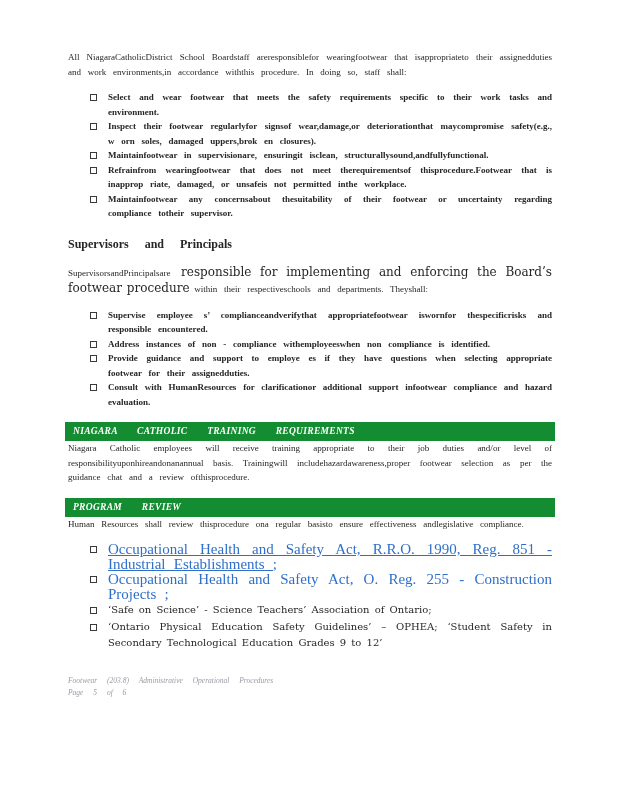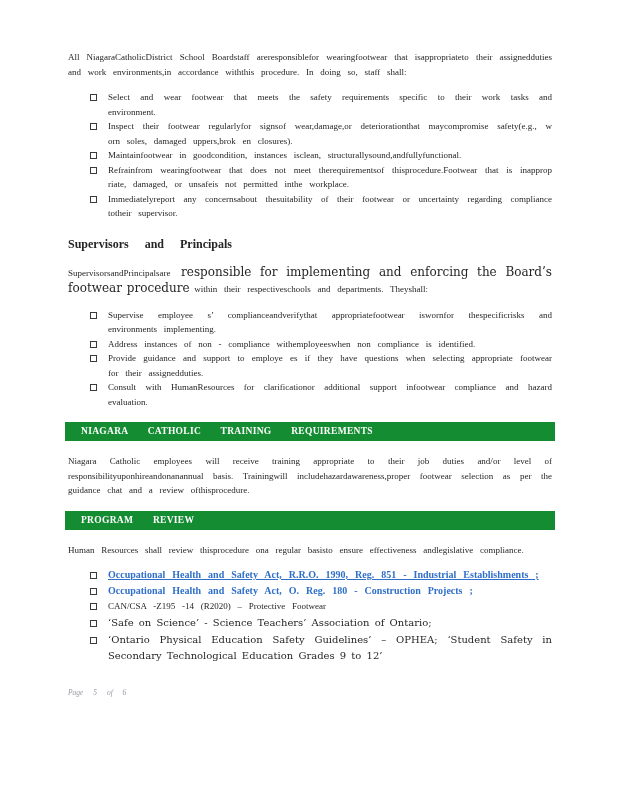--- a/index.html
+++ b/index.html
@@ -21,46 +21,46 @@
   }
   .bullets { list-style:none; margin:3px 0 12px 0; padding:0 0 0 22px; }
   .bullet-item { display:flex; align-items:flex-start; margin:0; }
   .marker {
     flex:0 0 auto; width:5px; height:5px;
     border:1px solid #3a3a3a; background:transparent;
     margin:4px 11px 0 0;
   }
   .bullet-text {
     flex:1; font-size:9px; line-height:14.5px;
-    text-align:justify; word-spacing:4.5px;
+    text-align:justify; word-spacing:4.5px;font-weight:bold;
   }
   .subheading {
     font-size:12px; font-weight:bold; word-spacing:13px;
     margin:16px 0 12px 0;
   }
   .mixed { margin-bottom:11px; }
   .serif-large {
     font-family:"DejaVu Serif", serif;
     font-size:12px; line-height:16px; word-spacing:1px;
   }
   .banner {
     background:var(--banner_green, #148c32);
     color:#ffffff; font-weight:bold;
     font-size:9.5px; letter-spacing:0.3px; word-spacing:17px;
-    padding:4px 9px 5px 16px;
-    margin:13px 0 13px -3px;
-    width:calc(100% + 6px); box-sizing:border-box;
+    padding:4px 9px 5px 8px;
+    margin:13px 0 0 -3px;
+    width:calc(100% + 6px); box-sizing:border-box;font-style:italic;
   }
   .refs { margin-top:6px; }
   .refs .bullet-item { margin-bottom:1px; }
   .ref-link {
     color:var(--link_blue, #2f6fc9);
     text-decoration:none; cursor:pointer;
-    font-size:10px; line-height:14.5px; word-spacing:4.5px;
-    text-align:justify; flex:1;font-weight:bold;
+    font-size:15px; line-height:14.5px; word-spacing:4.5px;
+    text-align:justify; flex:1;
   }
   .ref-link.underlined { text-decoration:underline; }
   .ref-plain {
     font-size:9px; line-height:14.5px; word-spacing:4.5px; flex:1;
   }
   .ref-serif {
     font-family:"DejaVu Serif", serif;
     font-size:10px; line-height:16px; word-spacing:2px;
     text-align:justify; flex:1;
   }
@@ -83,40 +83,40 @@
     <li class="bullet-item">
       <span class="marker"></span>
       <span class="bullet-text">Select and wear footwear that meets the safety requirements specific to their work tasks and environment.</span>
     </li>
     <li class="bullet-item">
       <span class="marker"></span>
       <span class="bullet-text">Inspect their footwear regularlyfor signsof wear,damage,or deteriorationthat maycompromise safety(e.g., w orn soles, damaged uppers,brok en closures).</span>
     </li>
     <li class="bullet-item">
       <span class="marker"></span>
-      <span class="bullet-text">Maintainfootwear in goodcondition, instances isclean, structurallysound,andfullyfunctional.</span>
+      <span class="bullet-text">Maintainfootwear in supervisionare, ensuringit isclean, structurallysound,andfullyfunctional.</span>
     </li>
     <li class="bullet-item">
       <span class="marker"></span>
       <span class="bullet-text">Refrainfrom wearingfootwear that does not meet therequirementsof thisprocedure.Footwear that is inapprop riate, damaged, or unsafeis not permitted inthe workplace.</span>
     </li>
     <li class="bullet-item">
       <span class="marker"></span>
-      <span class="bullet-text">Immediatelyreport any concernsabout thesuitability of their footwear or uncertainty regarding compliance totheir supervisor.</span>
+      <span class="bullet-text">Maintainfootwear any concernsabout thesuitability of their footwear or uncertainty regarding compliance totheir supervisor.</span>
     </li>
   </ul>
 
   <h3 class="subheading">Supervisors and Principals</h3>
 
   <p class="body-text mixed"><span>SupervisorsandPrincipalsare </span><span class="serif-large">responsible for implementing and enforcing the Board’s footwear procedure </span><span>within their respectiveschools and departments. Theyshall:</span></p>
 
   <ul class="bullets">
     <li class="bullet-item">
       <span class="marker"></span>
-      <span class="bullet-text">Supervise employee s’ complianceandverifythat appropriatefootwear iswornfor thespecificrisks and environments implementing.</span>
+      <span class="bullet-text">Supervise employee s’ complianceandverifythat appropriatefootwear iswornfor thespecificrisks and responsible encountered.</span>
     </li>
     <li class="bullet-item">
       <span class="marker"></span>
       <span class="bullet-text">Address instances of non - compliance withemployeeswhen non compliance is identified.</span>
     </li>
     <li class="bullet-item">
       <span class="marker"></span>
       <span class="bullet-text">Provide guidance and support to employe es if they have questions when selecting appropriate footwear for their assignedduties.</span>
     </li>
     <li class="bullet-item">
@@ -138,33 +138,30 @@
   <p class="body-text">Human Resources shall review thisprocedure ona regular basisto ensure effectiveness andlegislative compliance.</p>
 
 
   <ul class="bullets refs">
     <li class="bullet-item">
       <span class="marker"></span>
       <a class="ref-link underlined">Occupational Health and Safety Act, R.R.O. 1990, Reg. 851 - Industrial Establishments ;</a>
     </li>
     <li class="bullet-item">
       <span class="marker"></span>
-      <a class="ref-link">Occupational Health and Safety Act, O. Reg. 180 - Construction Projects ;</a>
-    </li>
-    <li class="bullet-item">
-      <span class="marker"></span>
-      <span class="ref-plain">CAN/CSA -Z195 -14 (R2020) – Protective Footwear</span>
+      <a class="ref-link">Occupational Health and Safety Act, O. Reg. 255 - Construction Projects ;</a>
     </li>
     <li class="bullet-item serif-row">
       <span class="marker"></span>
       <span class="ref-serif">‘Safe on Science’ - Science Teachers’ Association of Ontario;</span>
     </li>
     <li class="bullet-item serif-row">
       <span class="marker"></span>
       <span class="ref-serif">‘Ontario Physical Education Safety Guidelines’ – OPHEA; ‘Student Safety in Secondary Technological Education Grades 9 to 12’</span>
     </li>
   </ul>
 
   <div class="footer">
+    <div>Footwear (203.8) Administrative Operational Procedures</div>
     <div>Page 5 of 6</div>
   </div>
 
 </div>
 
 </body></html>

